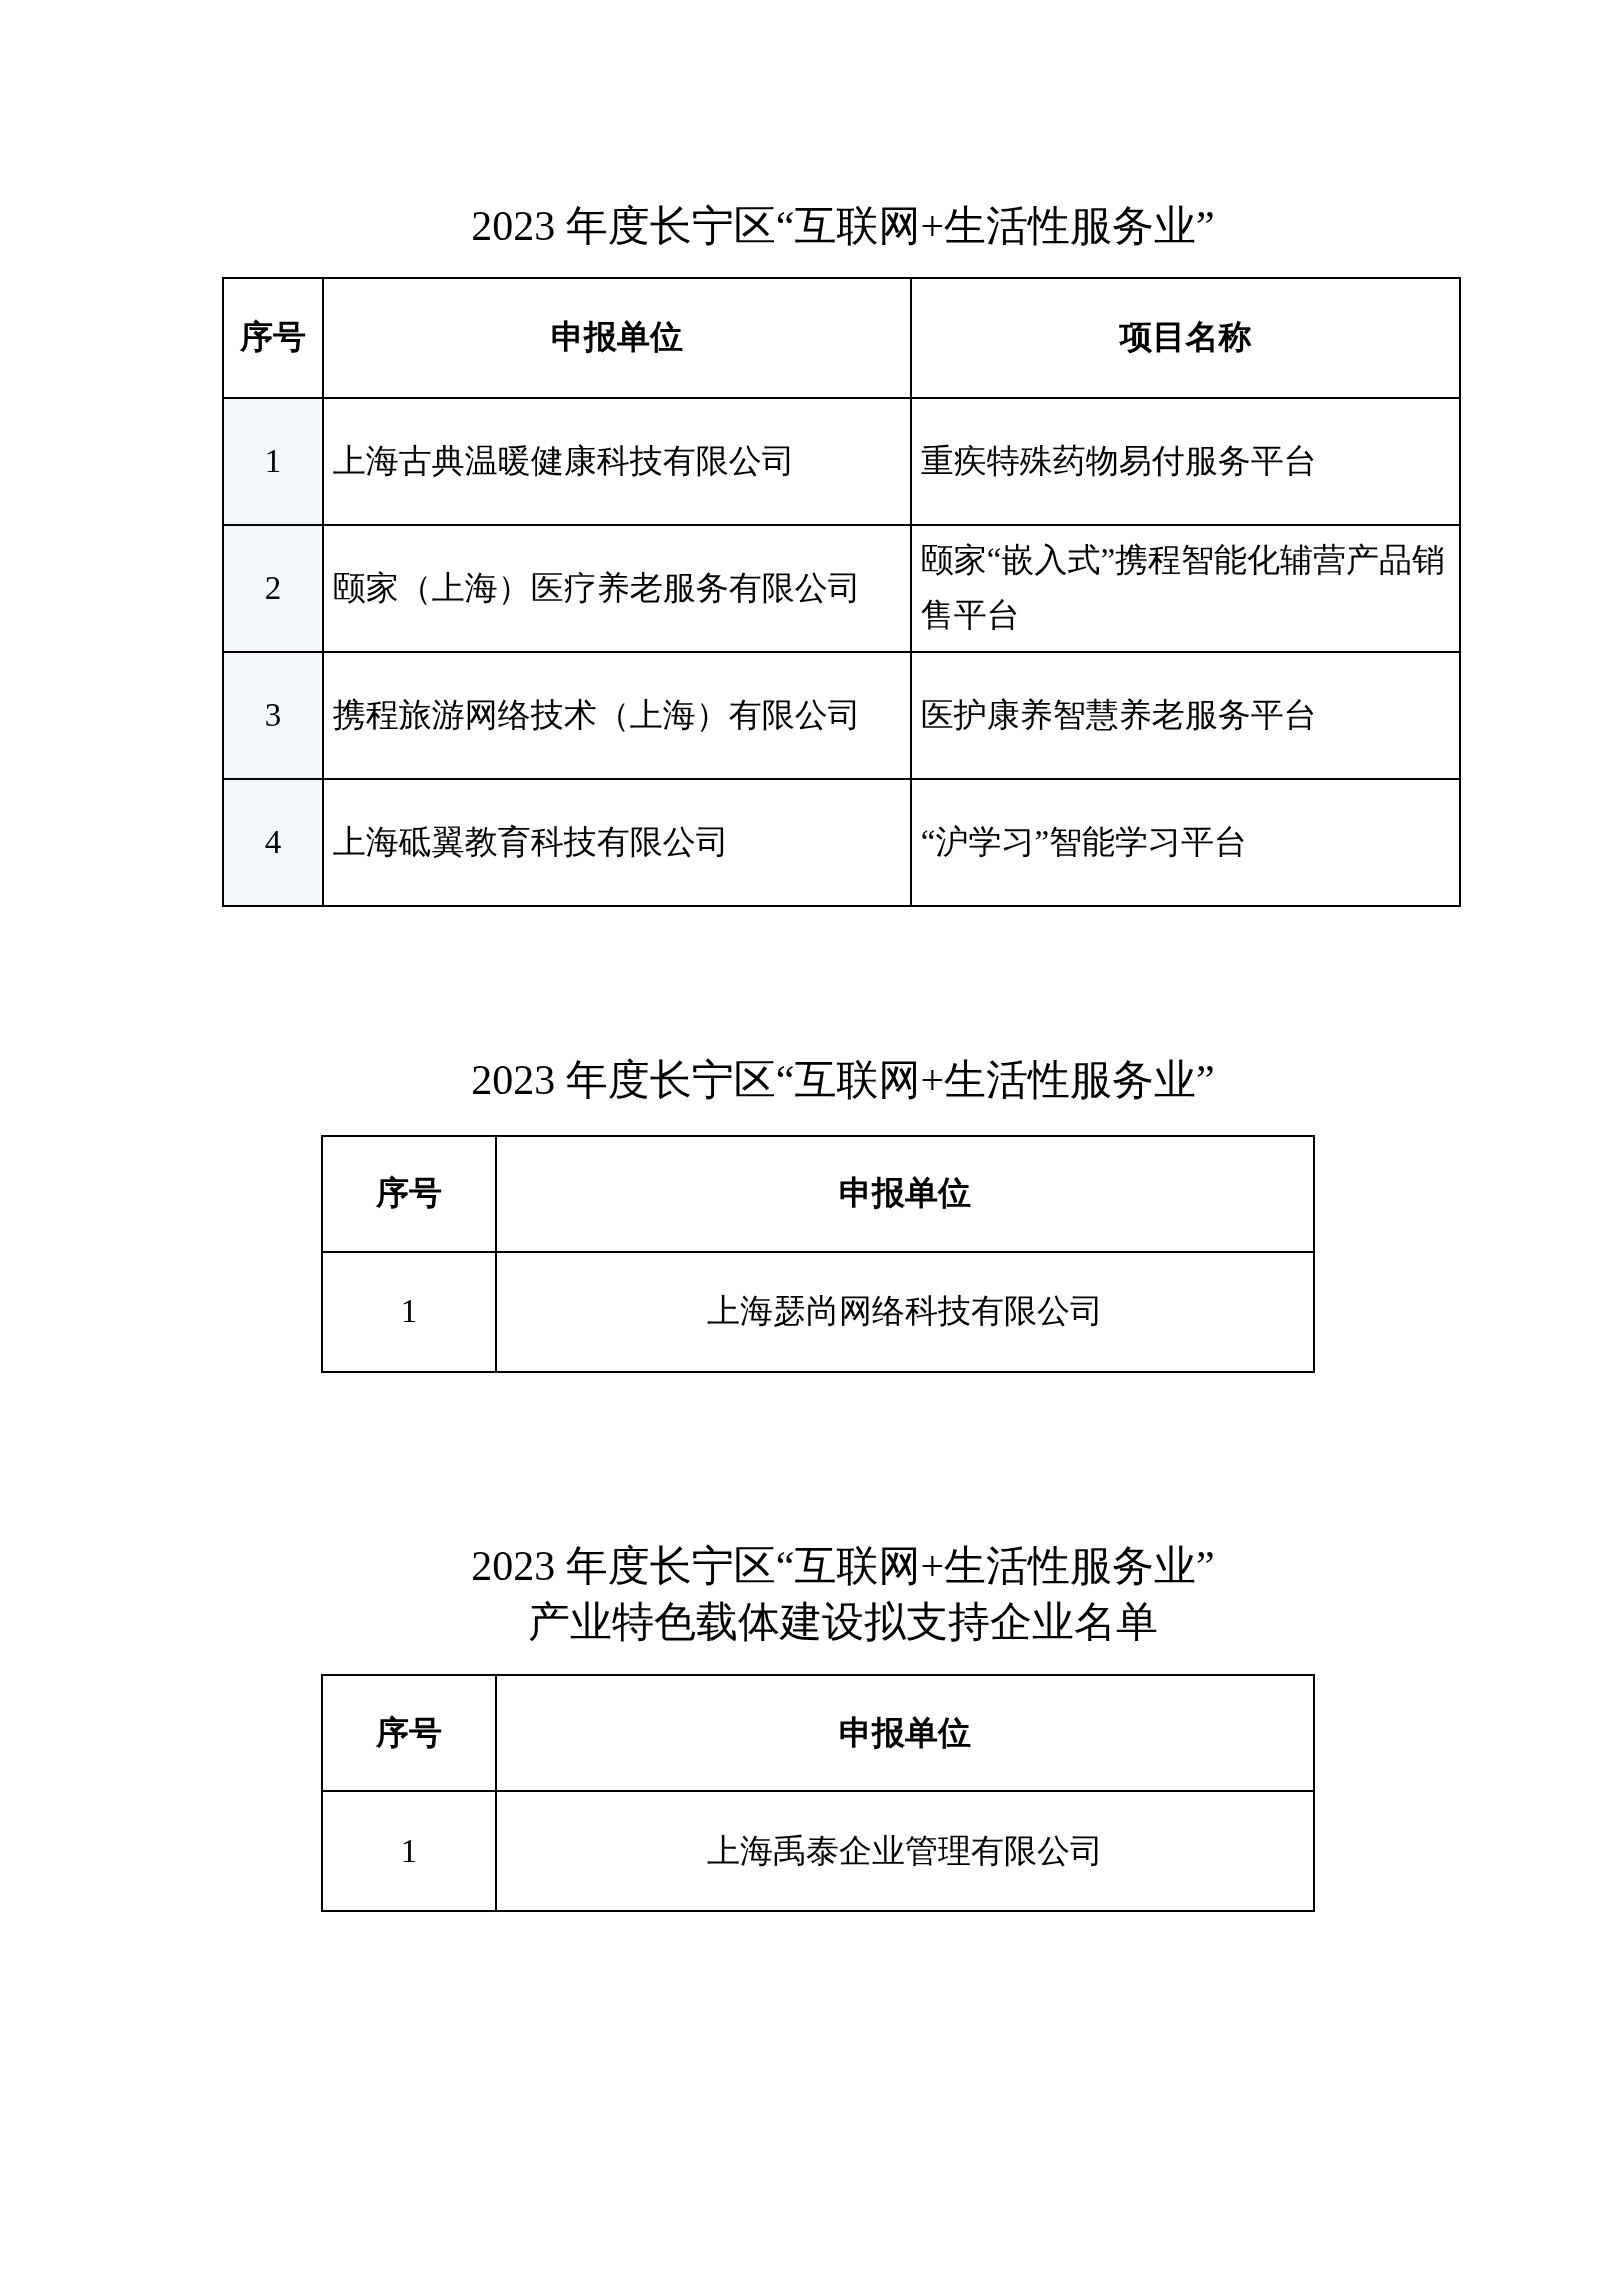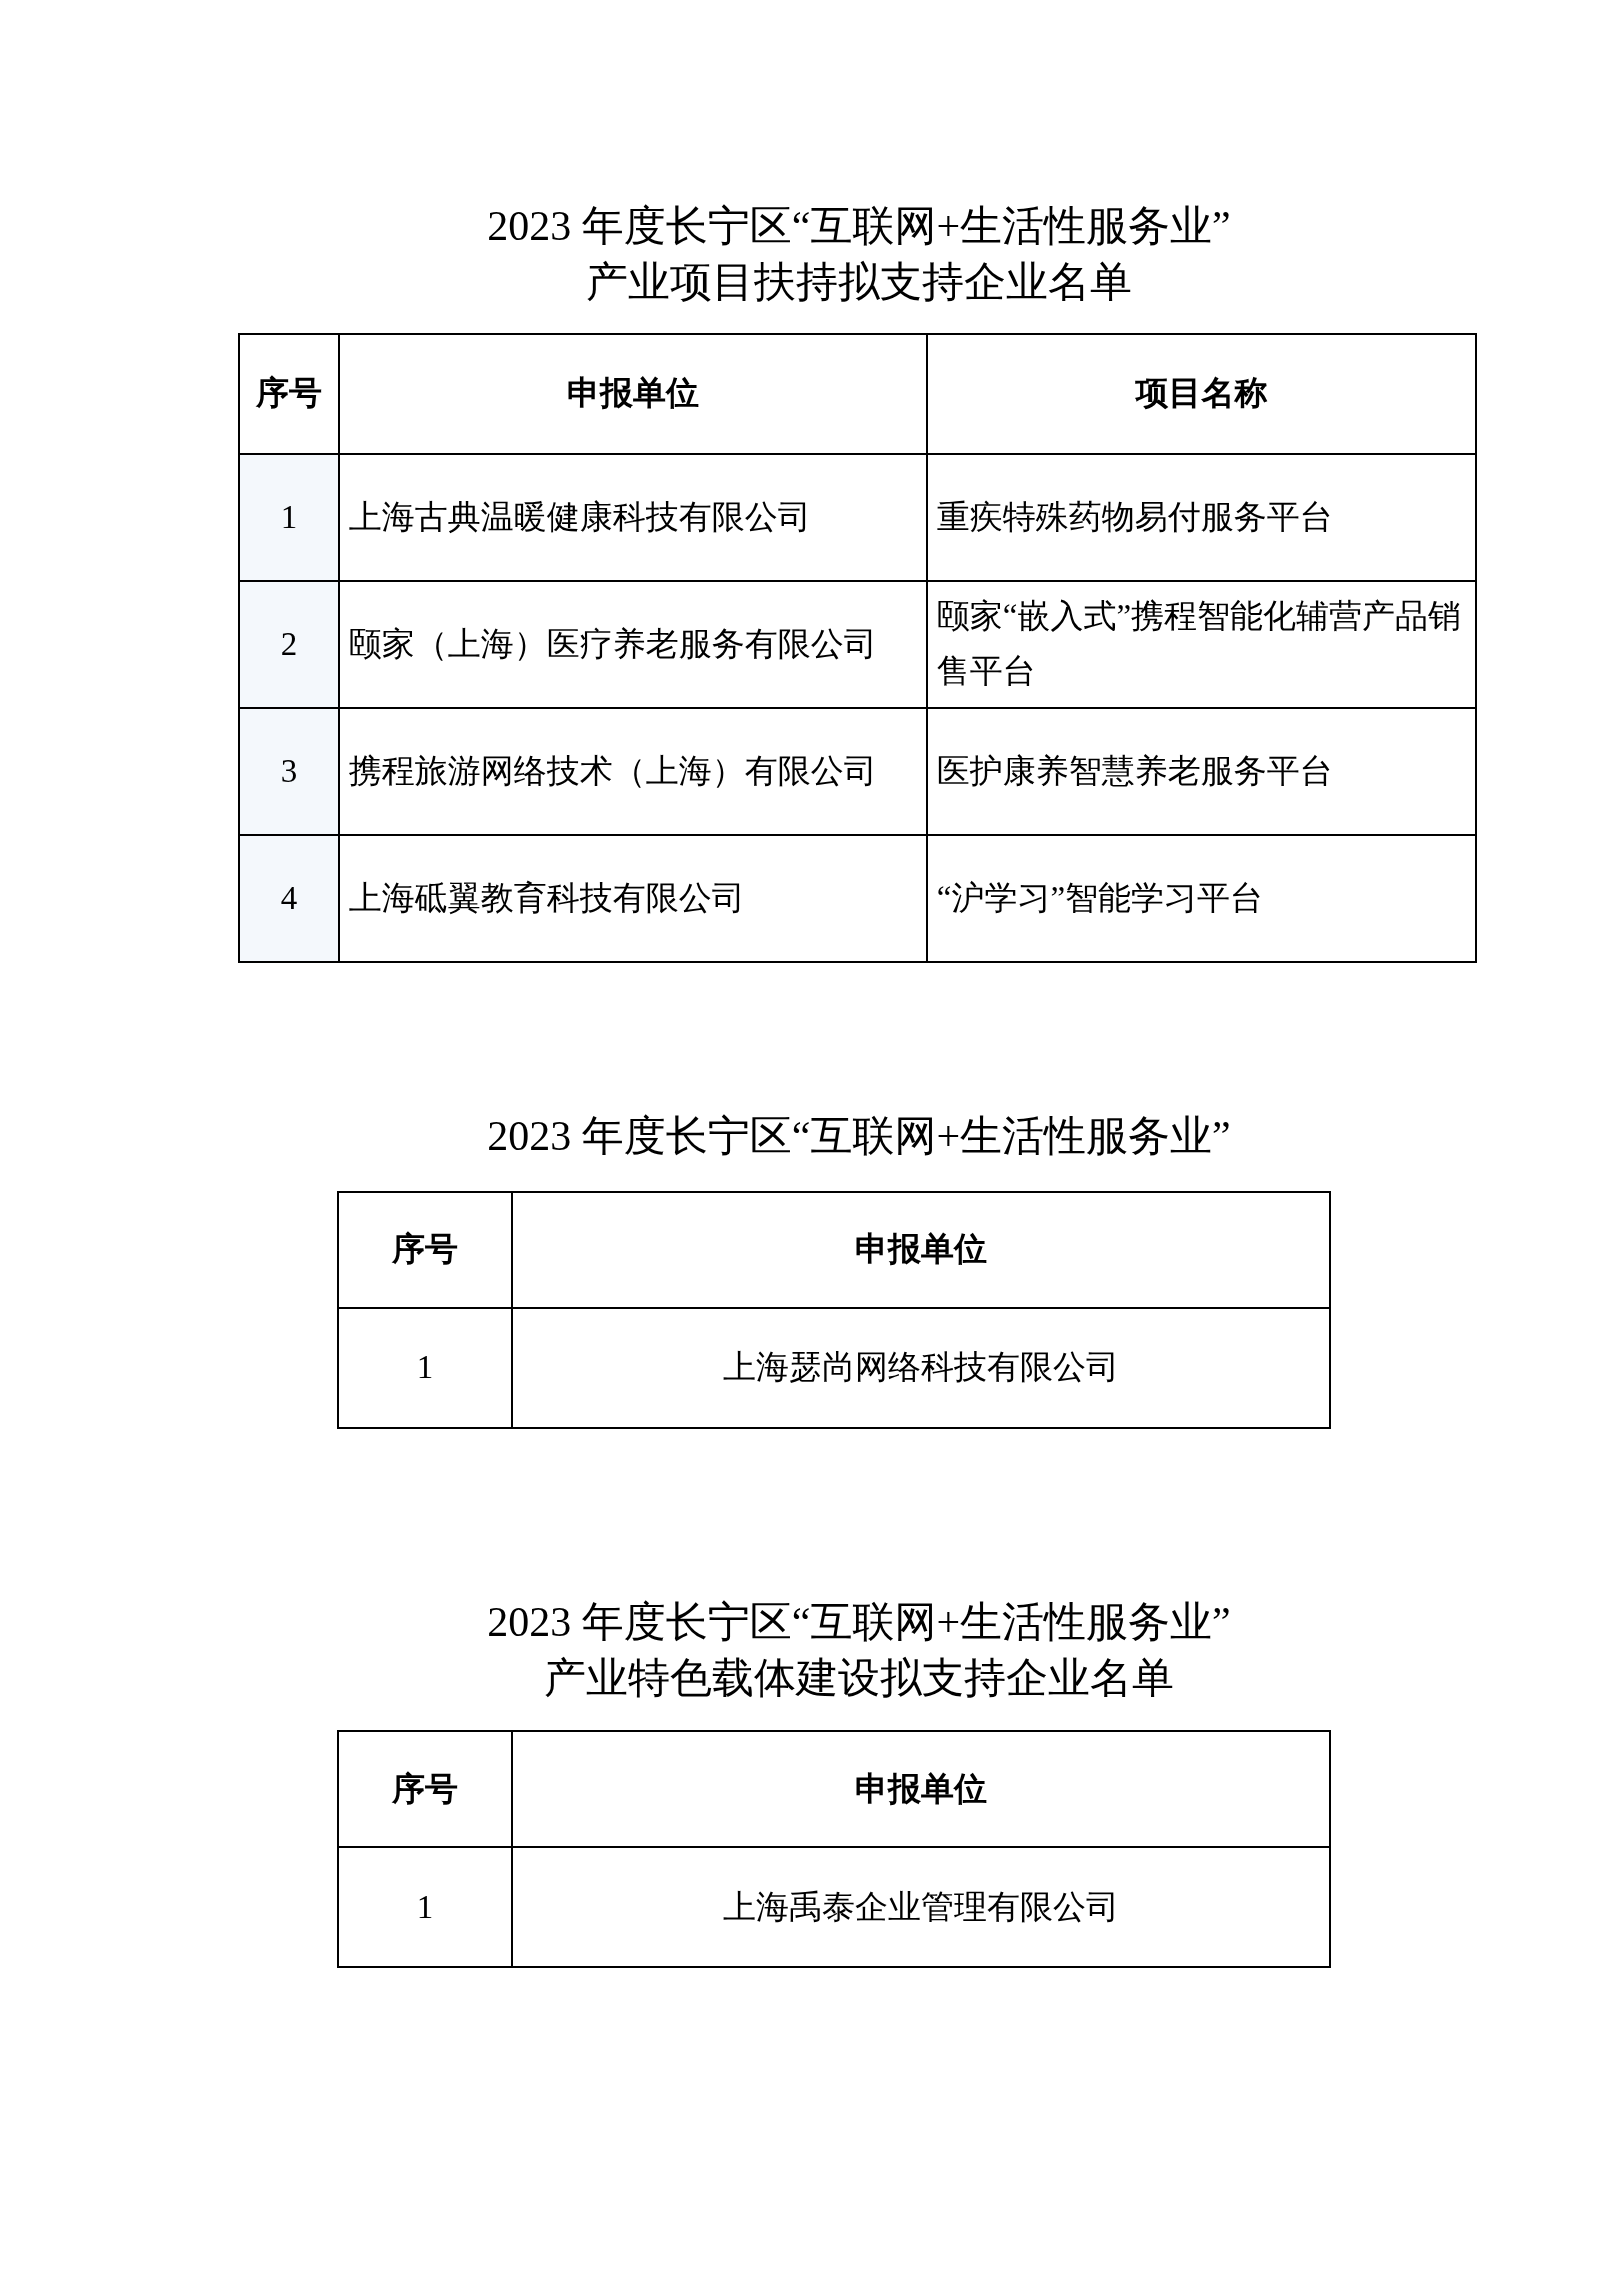--- a/index.html
+++ b/index.html
@@ -12,21 +12,20 @@
     background: #ffffff;
     color: #000000;
     font-family: "Liberation Serif", "DejaVu Serif", serif;
     overflow: hidden;
   }
   .page {
     box-sizing: border-box;
     width: 1621px;
     height: 2265px;
     padding-top: 198px;
-    padding-left: 16px;
   }
   .doc-title {
     width: 1556px;
     margin-left: 65px;
     text-align: center;
     font-size: 42px;
     line-height: 56px;
     font-weight: 400;
   }
   table {
@@ -69,21 +68,20 @@
   .left-cell  { text-align: left; padding: 0 8.8px; border-radius: 6px; }
   .center-cell{ text-align: center; padding: 0 8.8px; margin-top: 44px; }
 </style>
 </head>
 <body>
 
 <div class="page">
 
   <div class="doc-title title-1">
     <div>2023 年度长宁区“互联网+生活性服务业”</div>
-    <div>产业项目扶持拟支持企业名单</div>
   </div>
 
   <table class="table-1">
     <colgroup>
       <col style="width:100px">
       <col style="width:588px">
       <col style="width:549px">
     </colgroup>
     <tbody>
       <tr>

